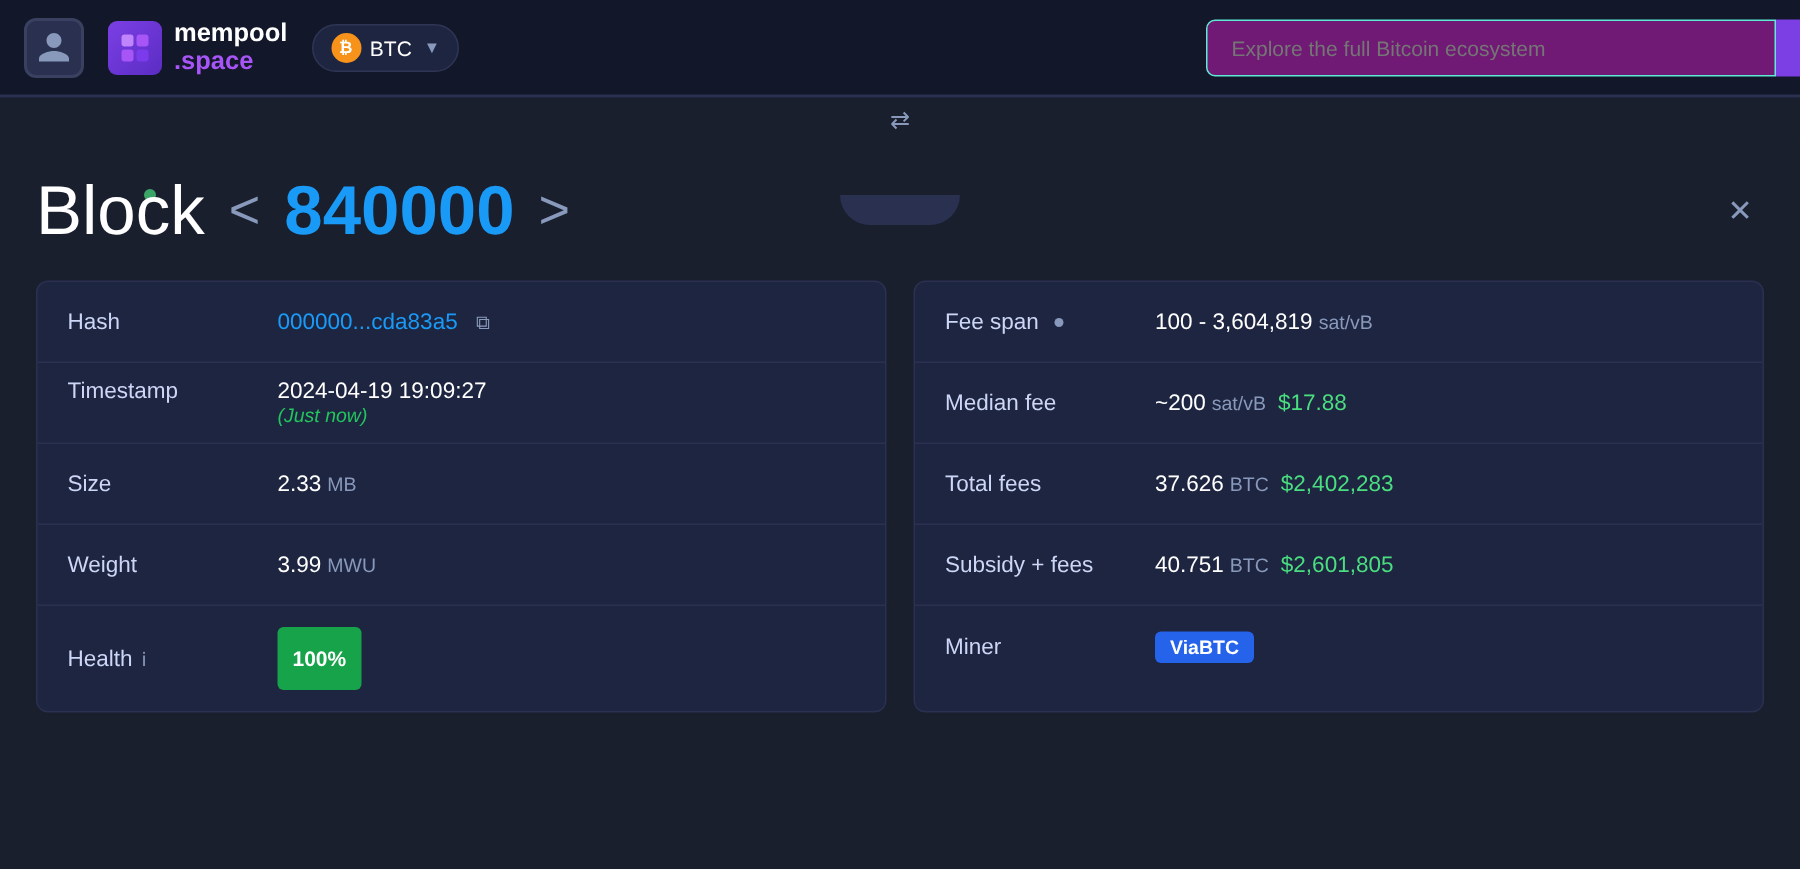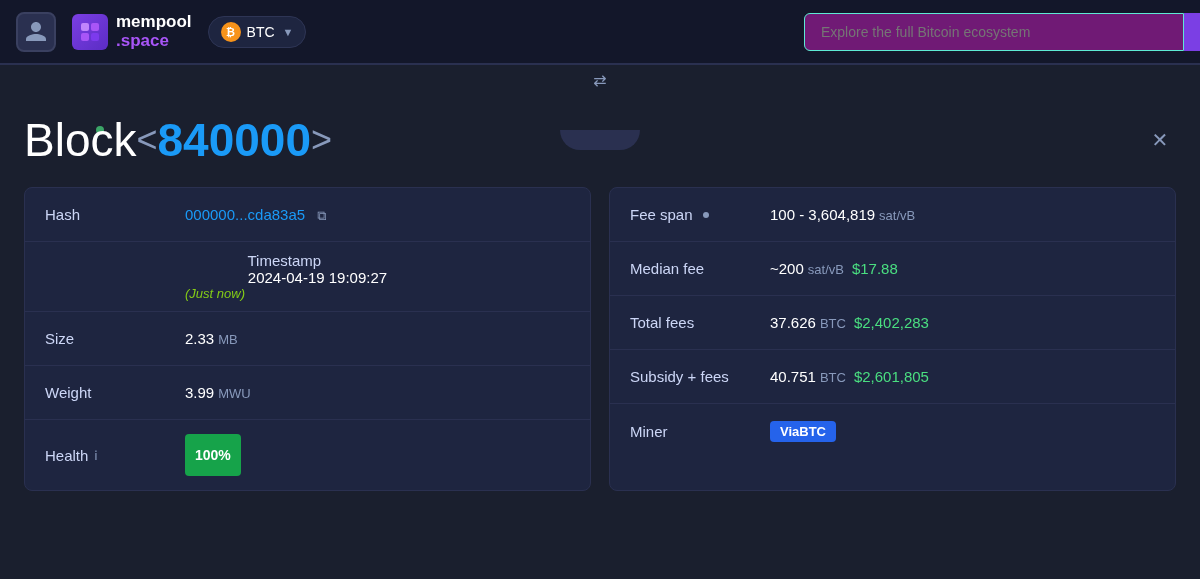--- a/index.html
+++ b/index.html
@@ -145,20 +145,21 @@
     
     .main {
       position: relative;
       z-index: 5;
       padding: 18px 24px 16px 24px;
     }
 
     .block-header {
       display: flex;
       align-items: center;
+      gap: 16px;
       margin-bottom: 20px;
     }
     .block-title {
       color: #fff;
       font-size: 46px;
       font-weight: 300;
     }
     .block-nav-left, .block-nav-right {
       color: #8899bb;
       font-size: 36px;
@@ -375,25 +376,25 @@
 
       <div class="data-row">
         <span class="data-label">Hash</span>
         <span class="data-value">
           <a class="link">000000...cda83a5</a>
           <span class="copy-icon">⧉</span>
         </span>
       </div>
 
       <div class="data-row double-row">
-        <div style="display:flex;align-items:center;width:100%;flex-direction:column;">
+        <div style="display:flex;align-items:center;width:100%;">
           <span class="data-label">Timestamp</span>
           <span class="data-value">2024-04-19 19:09:27</span>
         </div>
-        <div style="margin-left:140px;color:#84cc16;font-size:13px;font-style:italic;">(Just now)</div>
+        <div style="margin-left:140px;color:#22c55e;font-size:13px;font-style:italic;">(Just now)</div>
       </div>
 
       <div class="data-row">
         <span class="data-label">Size</span>
         <span class="data-value">
           <span>2.33</span><span class="unit">MB</span>
         </span>
       </div>
 
       <div class="data-row">

